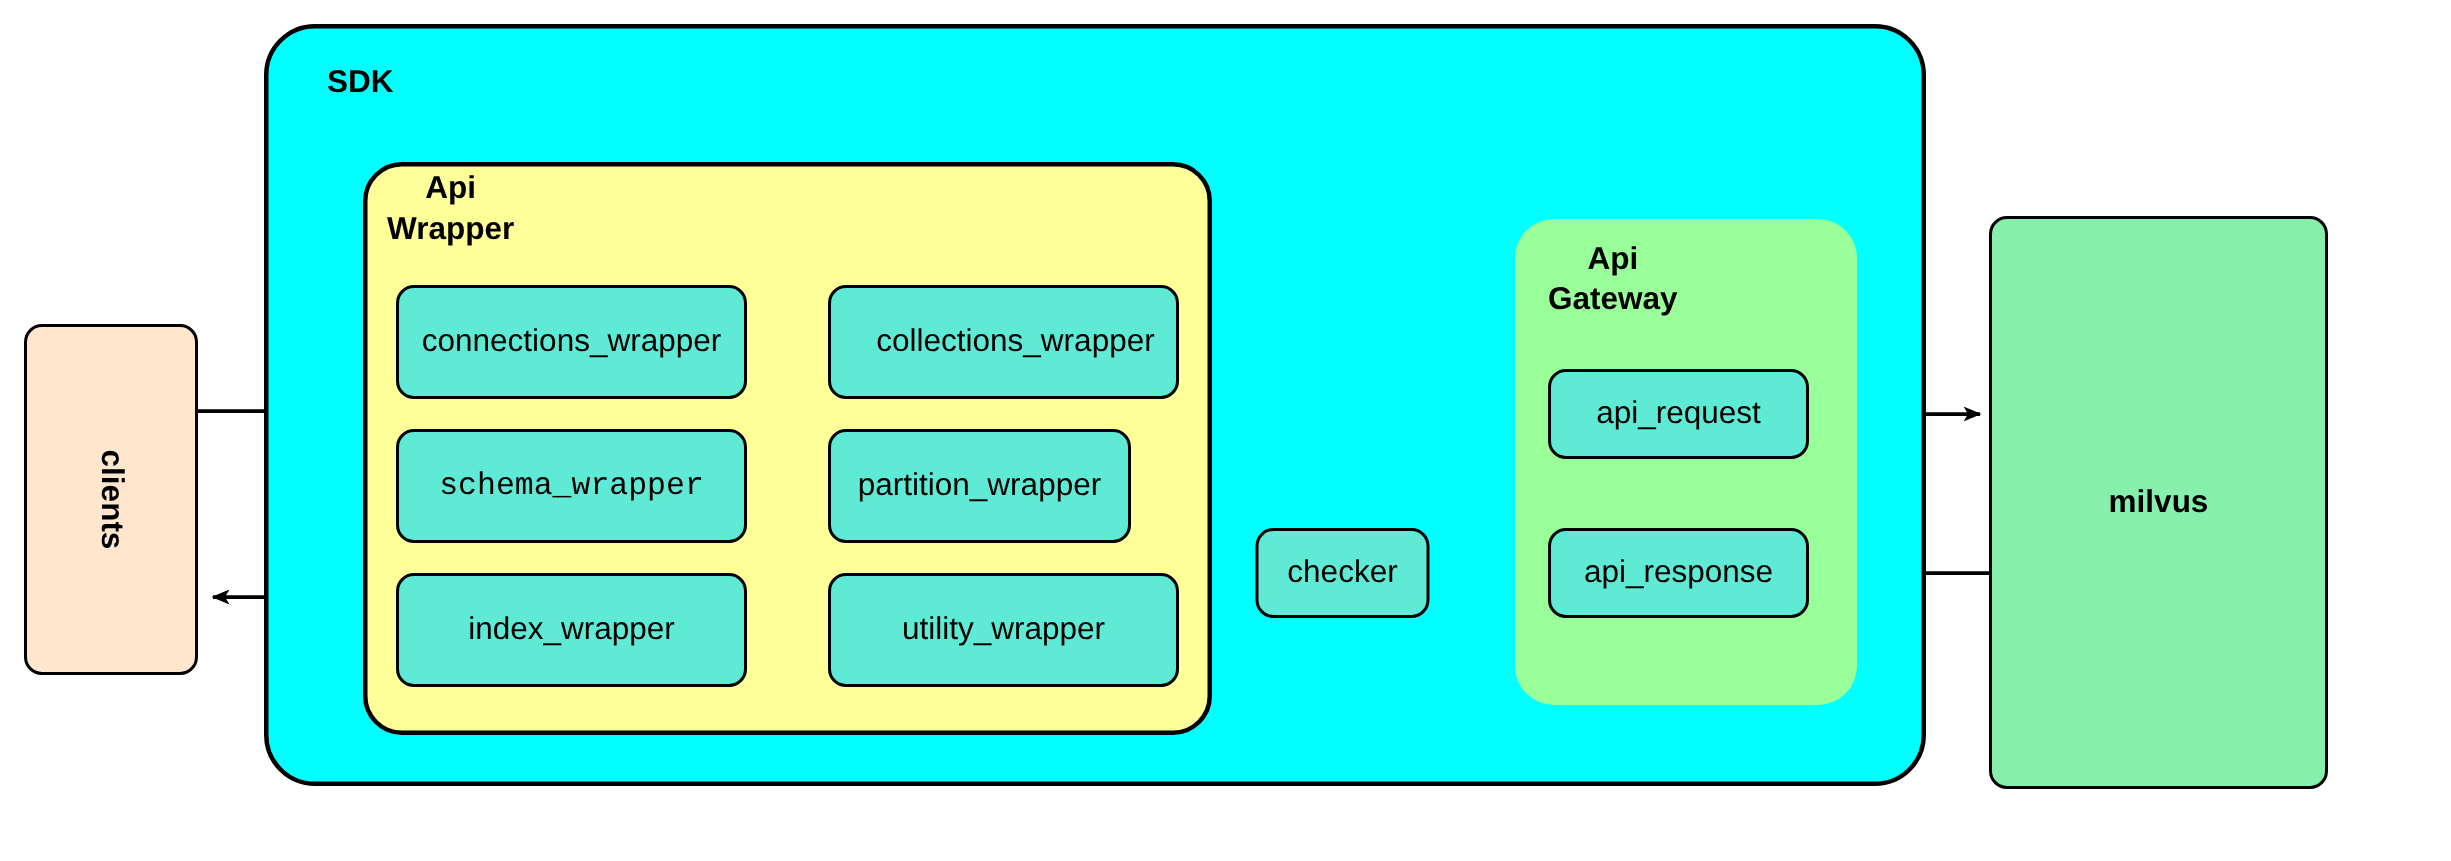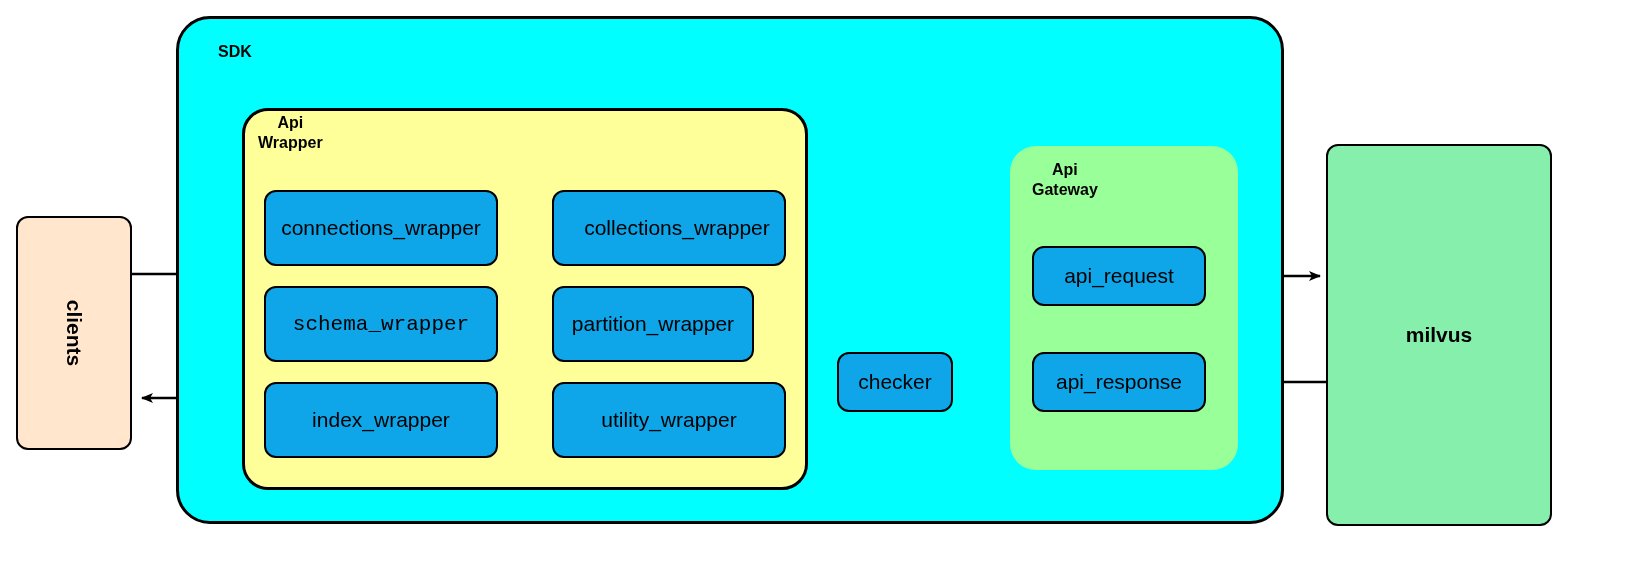--- a/index.html
+++ b/index.html
@@ -46,35 +46,35 @@
     height: 324px;
     background: #99ff99;
     border: none;
     border-radius: 26px;
   }
 
   
   .container-title {
     position: absolute;
     font-weight: bold;
-    font-size: 16px;
+    font-size: 21px;
     color: #000000;
     line-height: 1.28;
     white-space: pre-line;
     text-align: center;
   }
   .sdk-title  { left: 218px; top: 42px;  }
   .wrap-title { left: 258px; top: 113px; }
   .gw-title   { left: 1032px; top: 160px; }
 
   
   .node {
     position: absolute;
     box-sizing: border-box;
-    background: #0ea5e9;
+    background: #5eead4;
     border: 2px solid #000000;
     border-radius: 12px;
     display: flex;
     align-items: center;
     justify-content: center;
     font-size: 21px;
     color: #000000;
     text-align: center;
   }
   .node-connections { left: 264px;  top: 190px; width: 234px; height: 76px; }

